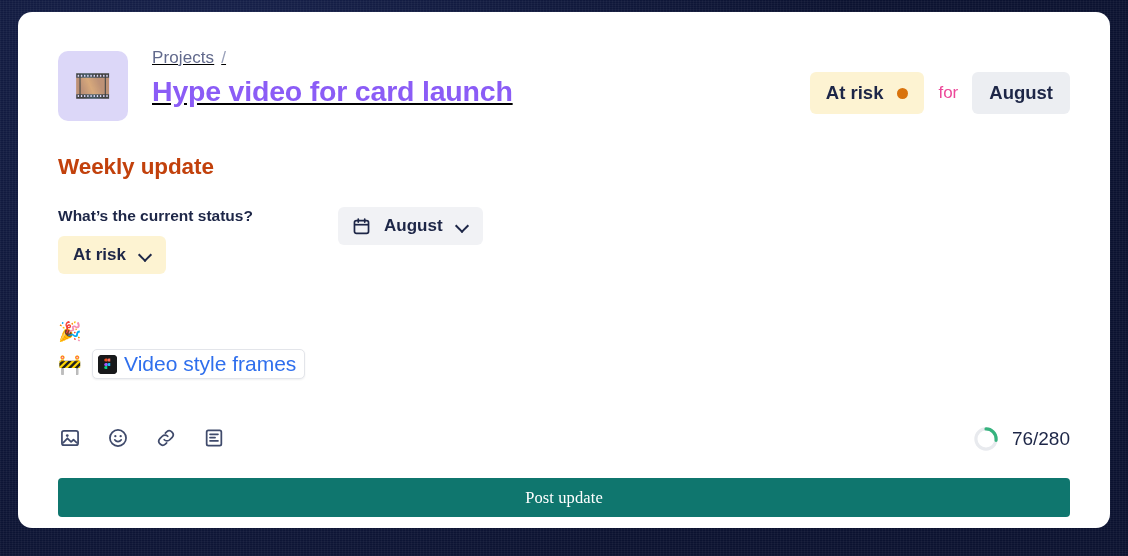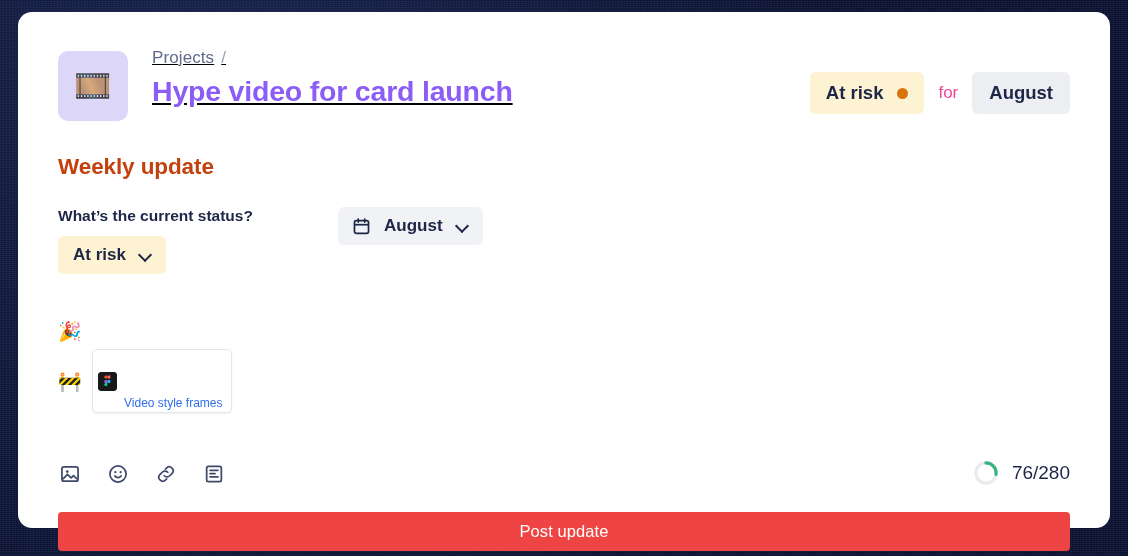--- a/index.html
+++ b/index.html
@@ -159,28 +159,27 @@
   }
   .figma-icon {
     width: 19px; height: 19px;
     background: #18191b;
     border-radius: 4px;
     position: relative;
     flex: 0 0 auto;
   }
   .link-text {
     color: #2f6fed;
-    font-size: 12px;
-    margin-top: 44px;
+    font-size: 21px;
   }
 
   
   .toolbar-row {
     display: flex;
-    align-items: flex-end;
+    align-items: flex-start;
     margin-top: 47px;
   }
   .tool-icons { display: flex; gap: 24px; }
   .tool-btn {
     width: 24px; height: 24px;
     display: flex; align-items: center; justify-content: center;
     cursor: pointer;
     background: none; border: none; padding: 0;
   }
   .counter {
@@ -194,26 +193,26 @@
     color: #1d2647;
     font-weight: 400;
   }
 
   
   .post-btn {
     display: block;
     width: 100%;
     margin-top: 26px;
     height: 39px;
-    background: #ef4444;
+    background: #0f766e;
     color: #ffffff;
     border: none;
     border-radius: 4px;
     font-size: 16.5px;
-    font-family: Liberation Sans, sans-serif;
+    font-family: Liberation Serif, serif;
     cursor: pointer;
     letter-spacing: .1px;
   }
 </style>
 </head>
 <body>
 
 <div id="frame-noise"></div>
 
 <div id="card">

